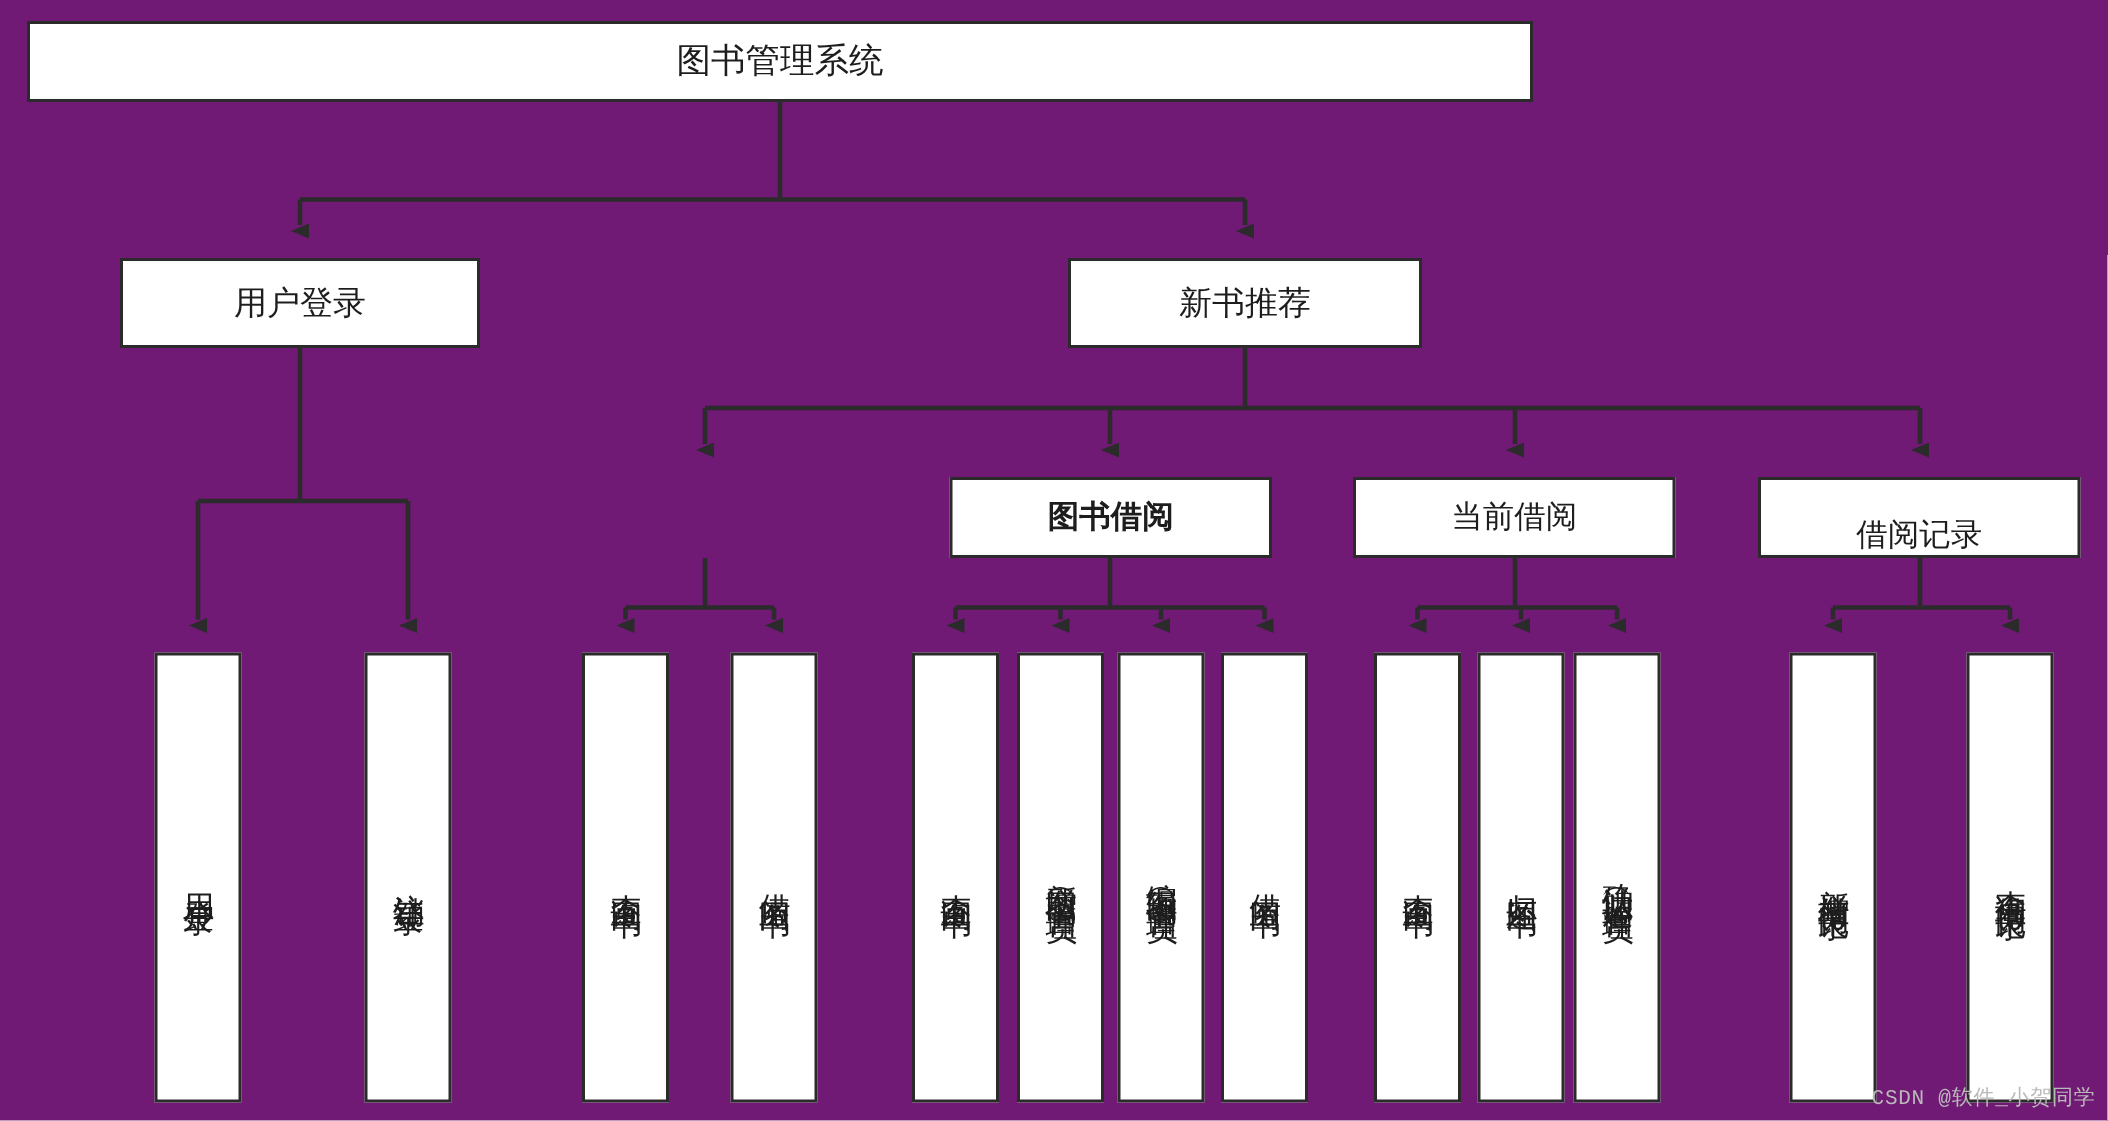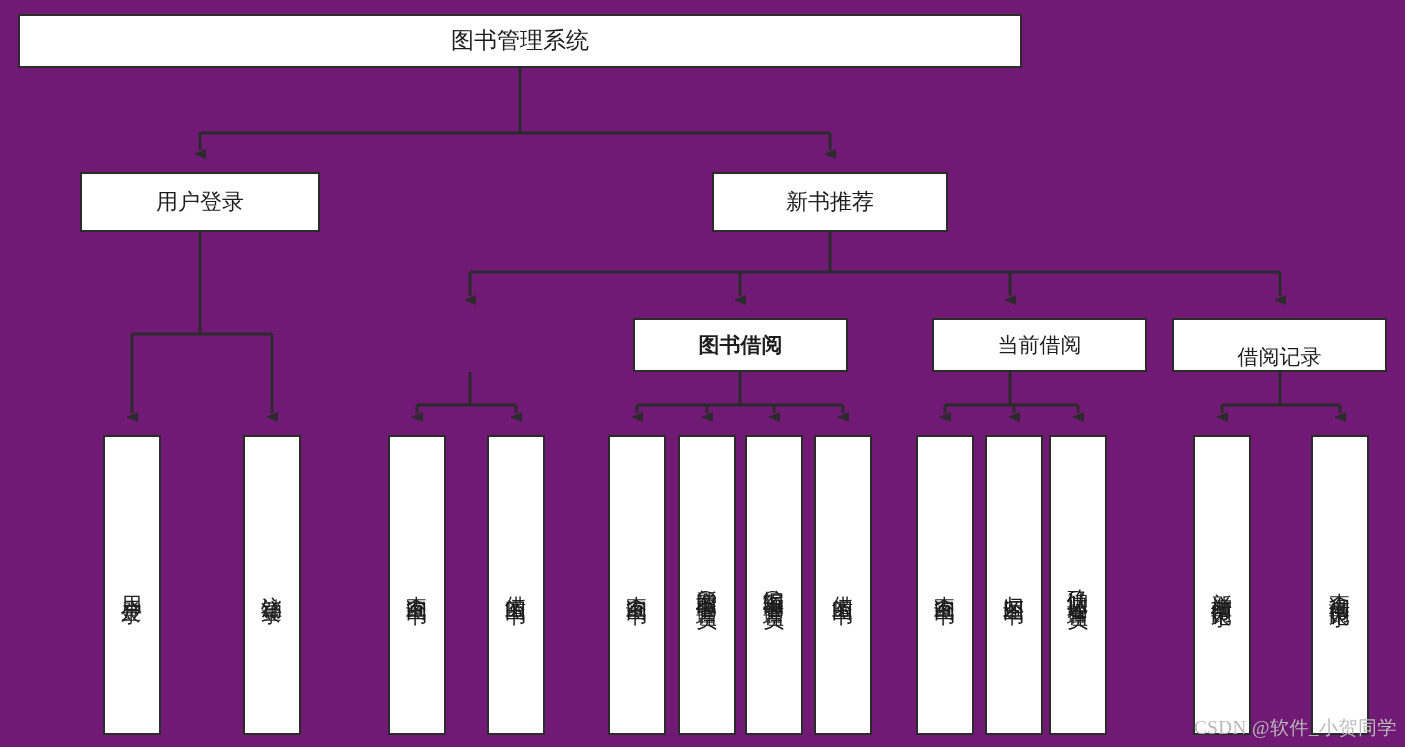--- a/index.html
+++ b/index.html
@@ -53,26 +53,26 @@
     text-orientation: upright;
     letter-spacing: 3px;
     line-height: 1;
     white-space: nowrap;
     max-height: 100%;
   }
   .watermark {
     position: absolute;
     right: 8px;
     bottom: 6px;
-    font-size: 19px;
+    font-size: 14px;
     color: #b9b9b9;
     letter-spacing: 0.5px;
     z-index: 5;
     white-space: nowrap;
-    font-family: Liberation Serif, serif;
+    font-family: Liberation Mono, monospace;
   }
 </style>
 </head>
 <body>
 
 <div id="canvas">
 
   <svg id="edges" viewBox="0 0 1405 747" width="1405" height="747" xmlns="http://www.w3.org/2000/svg">
     <defs>
       <marker id="arrow" markerWidth="10" markerHeight="12" refX="1" refY="6" orient="auto" markerUnits="userSpaceOnUse">
@@ -131,21 +131,21 @@
   <div class="node level1" style="left:80px; top:172px; width:240px; height:60px;">
     <span class="node-label">用户登录</span>
   </div>
   <div class="node level1" style="left:712px; top:172px; width:236px; height:60px;">
     <span class="node-label">新书推荐</span>
   </div>
 
   <div class="node level2" style="left:633px; top:318px; width:215px; height:54px;font-weight:bold;">
     <span class="node-label">图书借阅</span>
   </div>
-  <div class="node level2" style="left:902px; top:318px; width:215px; height:54px;margin-left:30px;">
+  <div class="node level2" style="left:902px; top:318px; width:215px; height:54px;">
     <span class="node-label">当前借阅</span>
   </div>
   <div class="node level2" style="left:1172px; top:318px; width:215px; height:54px;align-items:flex-end;">
     <span class="node-label">借阅记录</span>
   </div>
 
   <div class="node leaf" style="left:103px; top:435px; width:58px; height:300px;">
     <span class="node-label">用户登录</span>
   </div>
   <div class="node leaf" style="left:243px; top:435px; width:58px; height:300px;">

